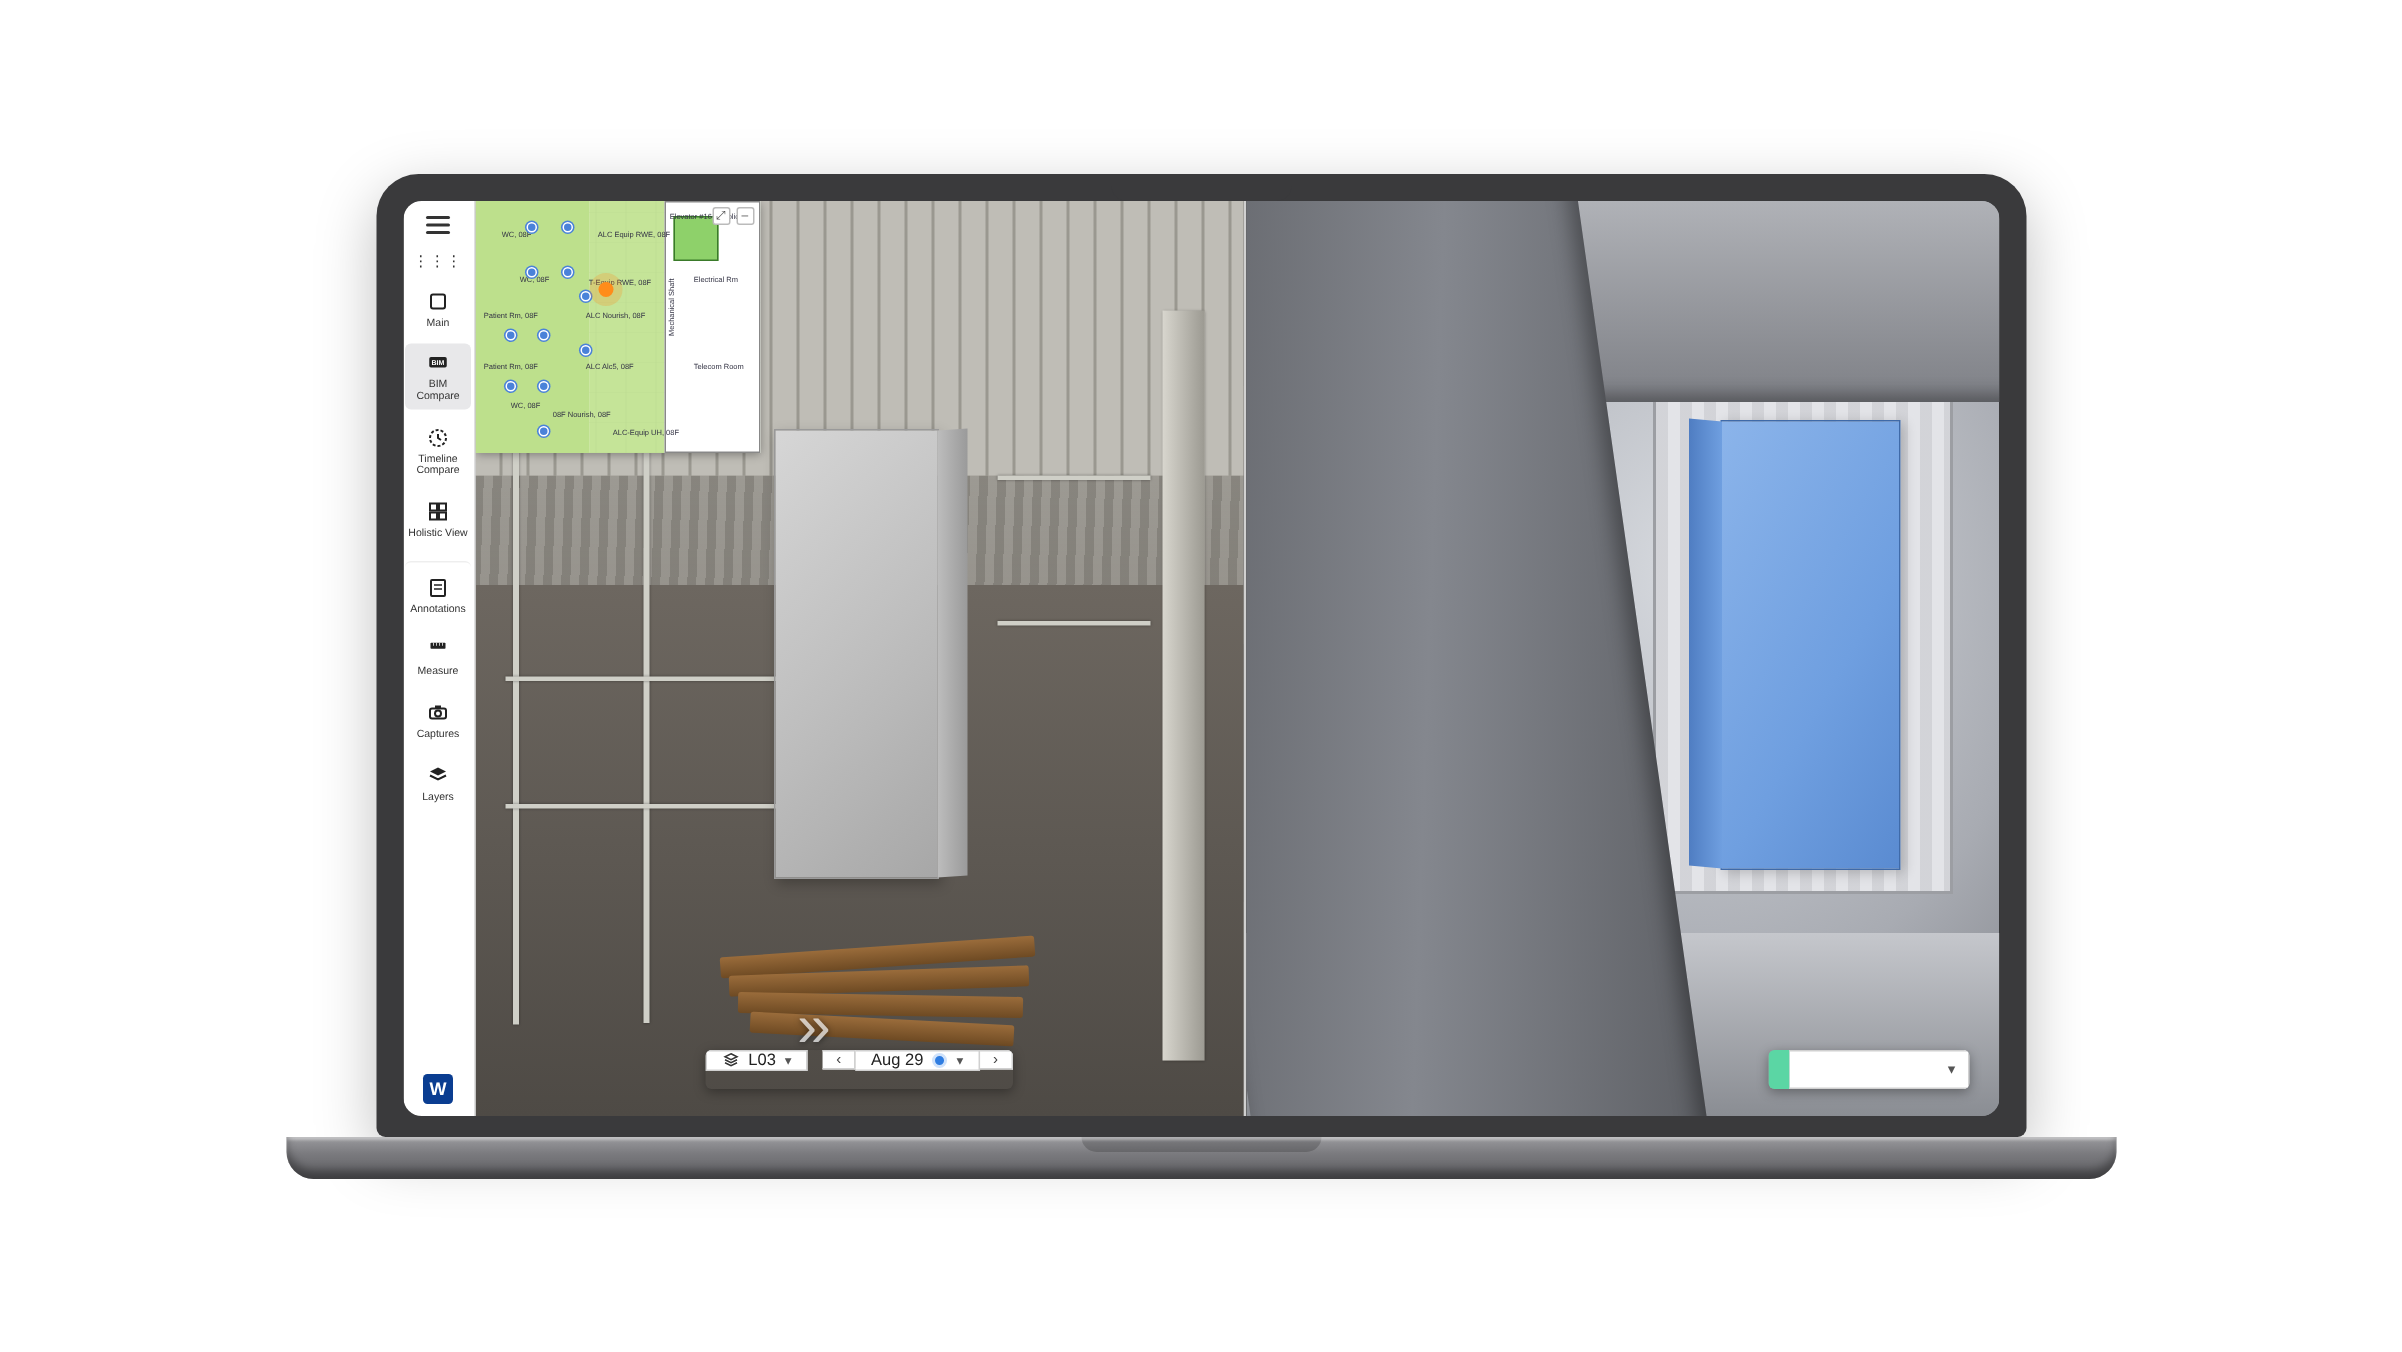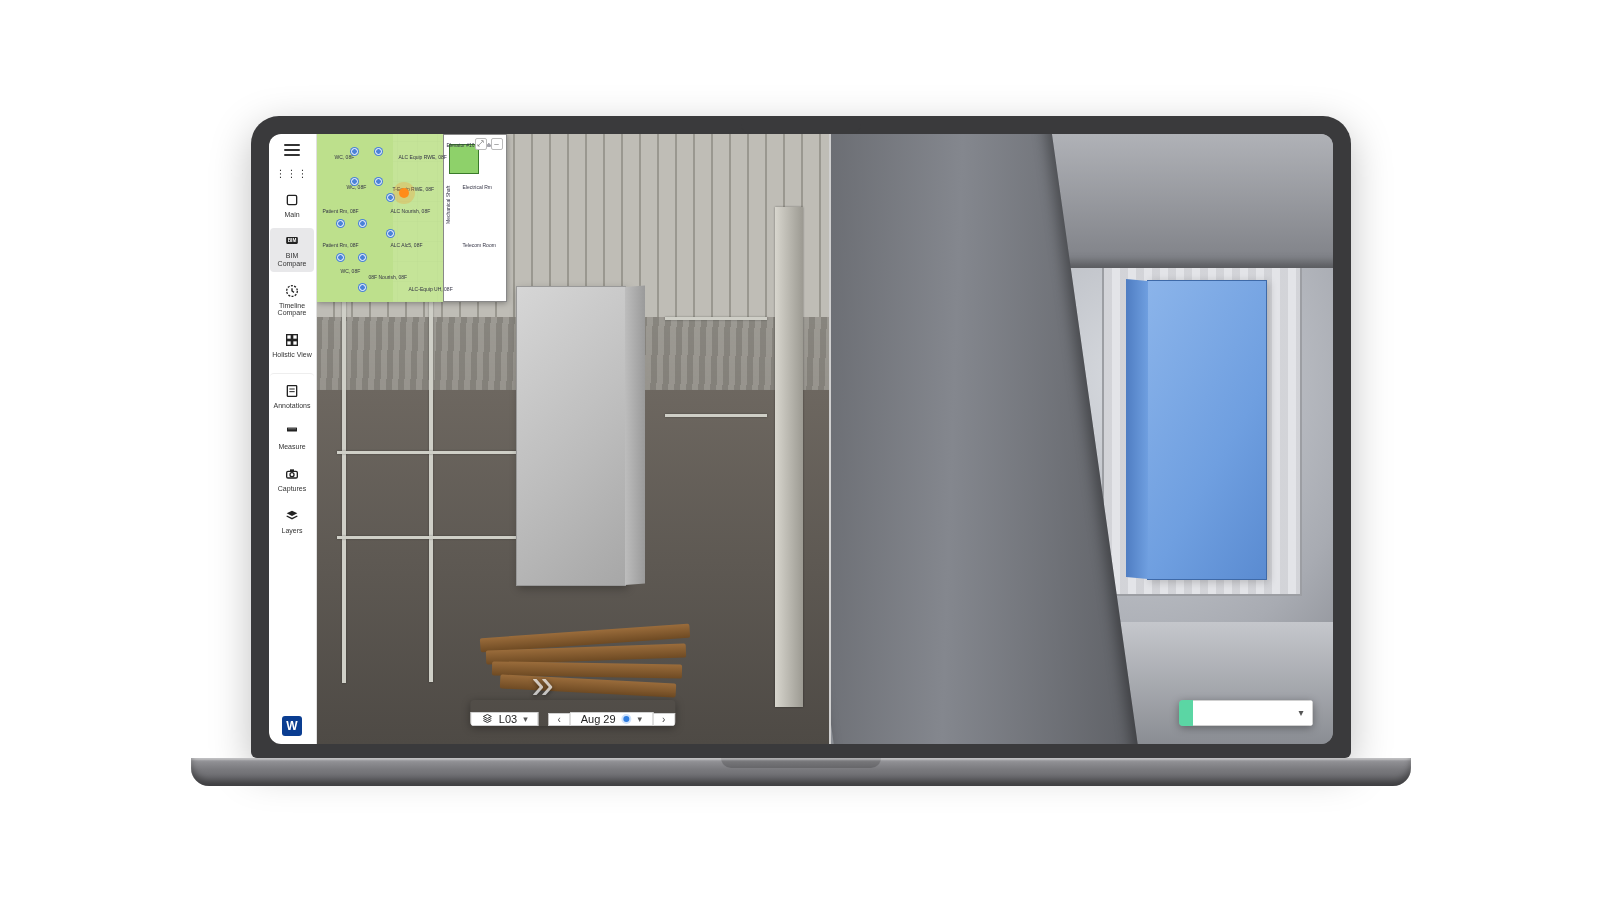--- a/index.html
+++ b/index.html
@@ -273,21 +273,21 @@
 .minimap .you{
   position:absolute; width:10px;height:10px;border-radius:50%; background:#ff8c1a;
   box-shadow: 0 0 0 6px rgba(255,140,26,.25);
 }
 
 .bottom-ctrl {
   position:absolute;
   left:50%; transform:translateX(-50%);
   bottom:18px;
   display:flex;
-  align-items:flex-end;
+  align-items:flex-start;
   height:26px;
   box-shadow:0 2px 8px rgba(0,0,0,.35);
   border-radius:4px;
   overflow:hidden;
   font-size:11px;
   z-index:70;
 }
 .pill {
   background:#fff;
   display:flex; align-items:center;

